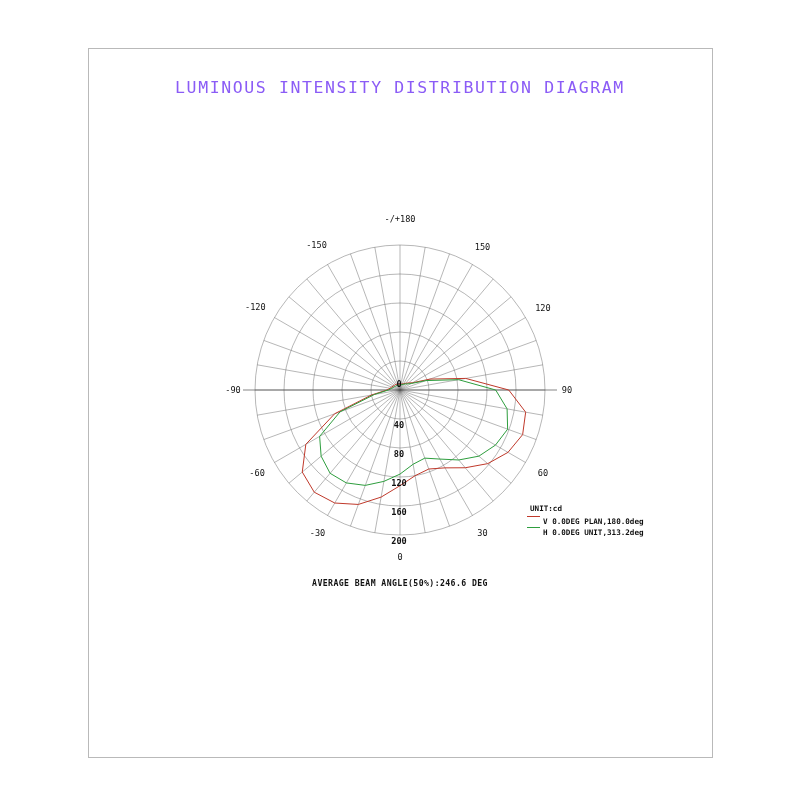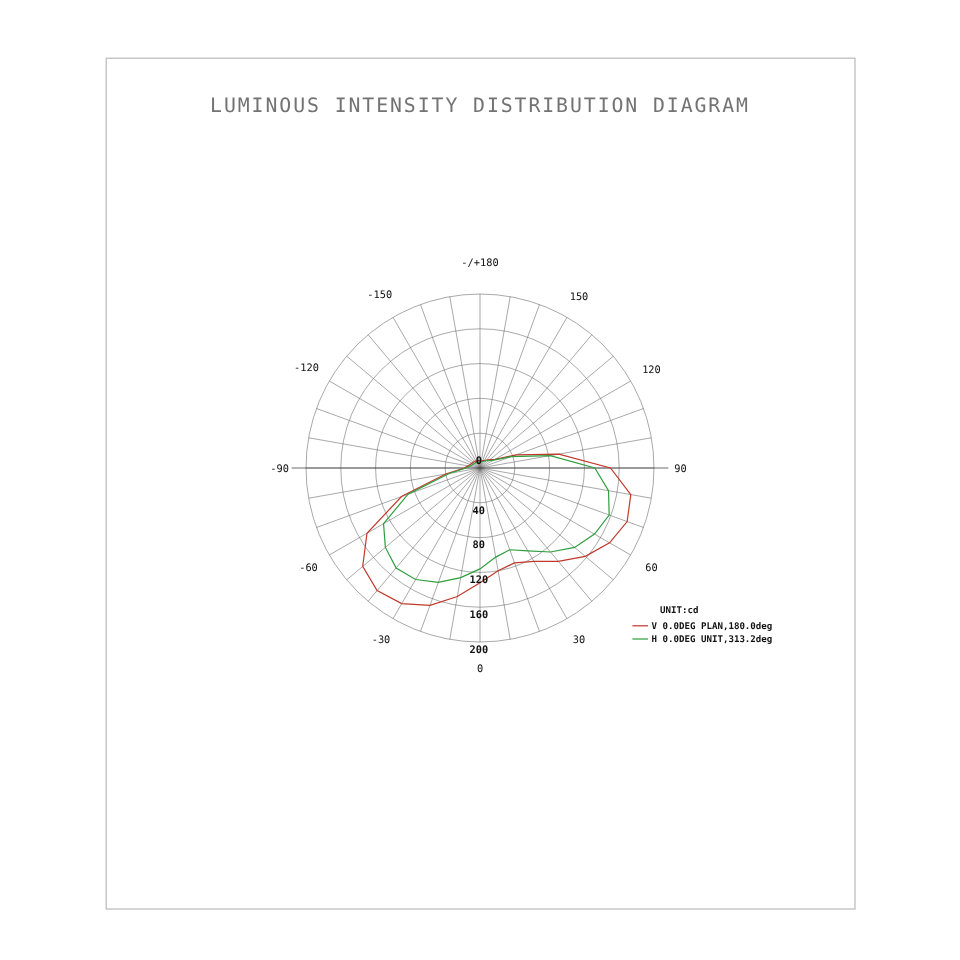--- a/index.html
+++ b/index.html
@@ -31,21 +31,21 @@
   }
   #chart-title {
     position: absolute;
     left: 0;
     top: 78px;
     width: 800px;
     text-align: center;
     font-family: "DejaVu Sans Mono", monospace;
     font-size: 16.5px;
     letter-spacing: 1.6px;
-    color: #737373;
+    color: #8b5cf6;
     white-space: nowrap;
   }
   #polar-wrap {
     position: absolute;
     left: 180px;
     top: 190px;
     width: 440px;
     height: 400px;
     text-align: center;
   }
@@ -65,24 +65,24 @@
     position: absolute;
     left: 527px;
     top: 503px;
     width: 140px;
     font-family: "DejaVu Sans Mono", monospace;
     font-size: 7.6px;
     font-weight: bold;
     color: #111111;
     line-height: 11px;
   }
-  #legend .unit { margin-bottom: 2px; margin-left: 23px; }
+  #legend .unit { margin-bottom: 2px; margin-left: 3px; }
   #legend .entry {
     display: flex;
-    align-items: center;
+    align-items: flex-start;
     white-space: nowrap;
   }
   #legend .swatch {
     display: inline-block;
     width: 13px;
     height: 0;
     border-top: 1px solid #000;
     margin-right: 3px;
     flex: 0 0 auto;
   }
@@ -187,14 +187,15 @@
     <div class="entry">
       <span class="swatch" id="sw0" style="border-top-color: rgb(192, 57, 43);"></span>
       <span>V 0.0DEG PLAN,180.0deg</span>
     </div>
     <div class="entry">
       <span class="swatch" id="sw1" style="border-top-color: rgb(46, 158, 62);"></span>
       <span>H 0.0DEG UNIT,313.2deg</span>
     </div>
   </div>
 
+  <div id="beam-angle">AVERAGE BEAM ANGLE(50%):246.6 DEG</div>
 
 </div>
 
 </body></html>

